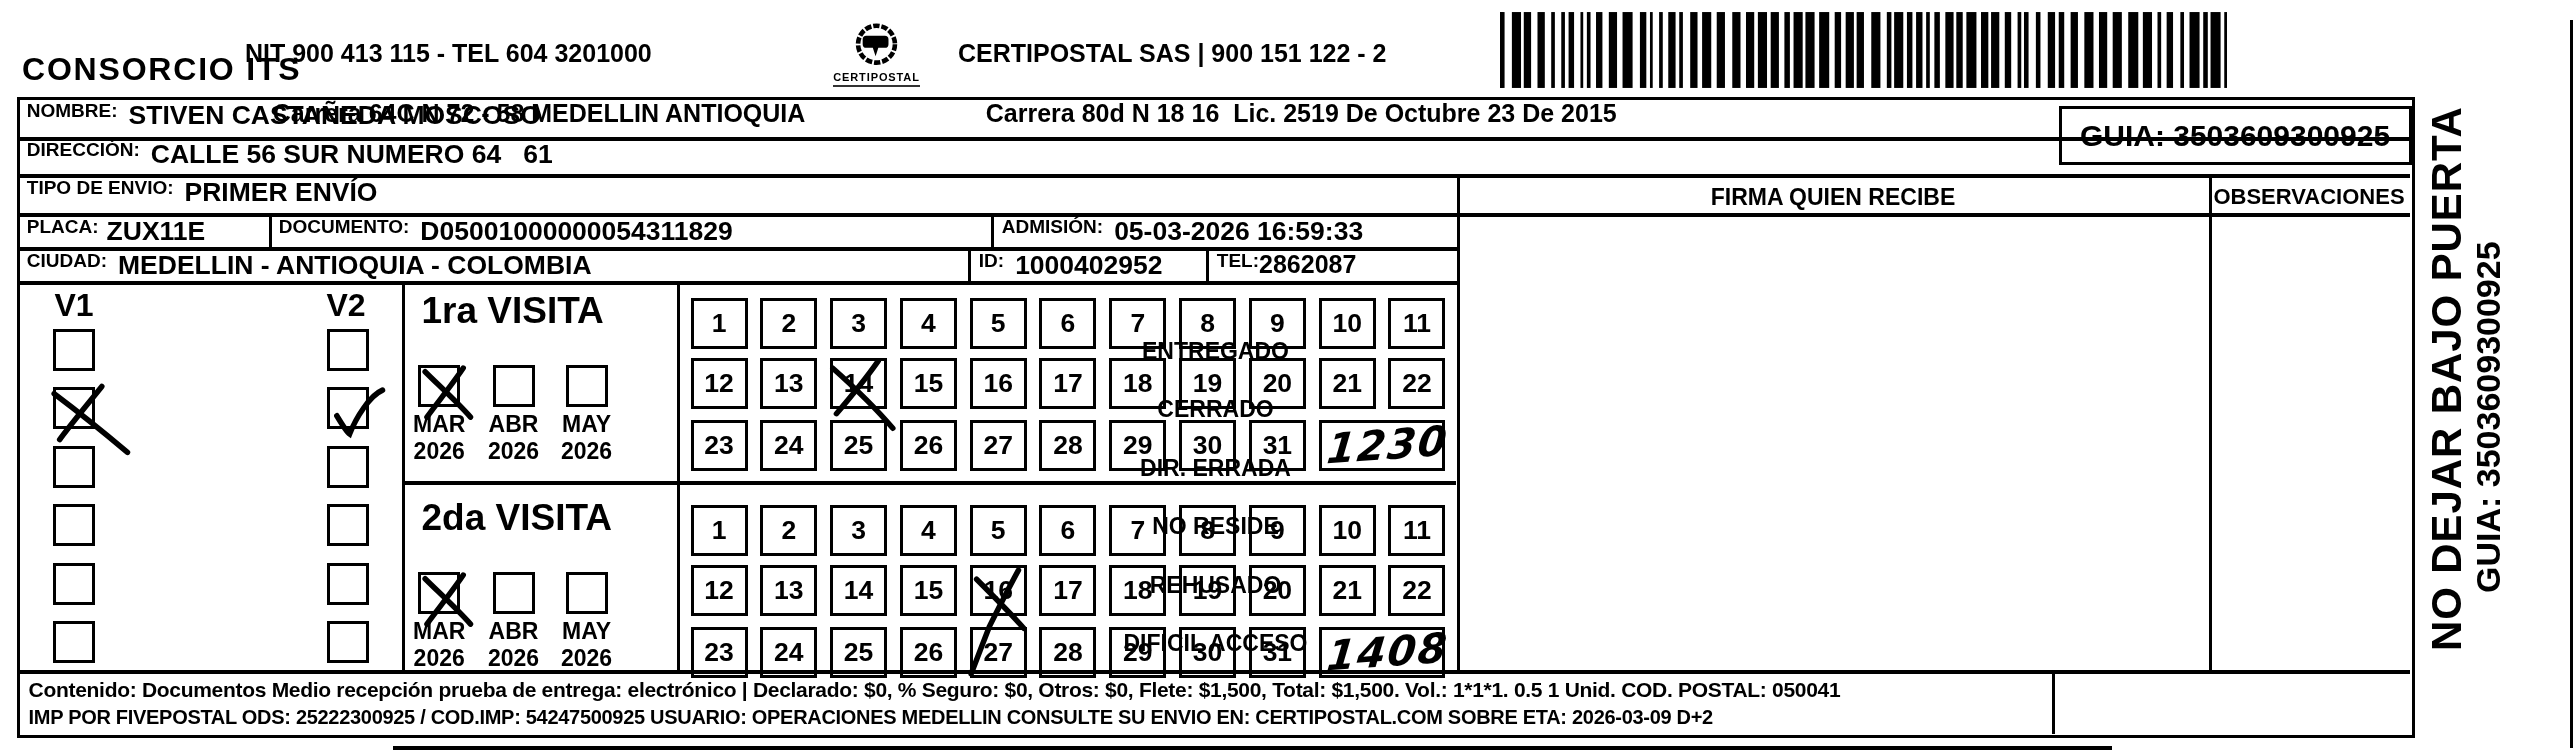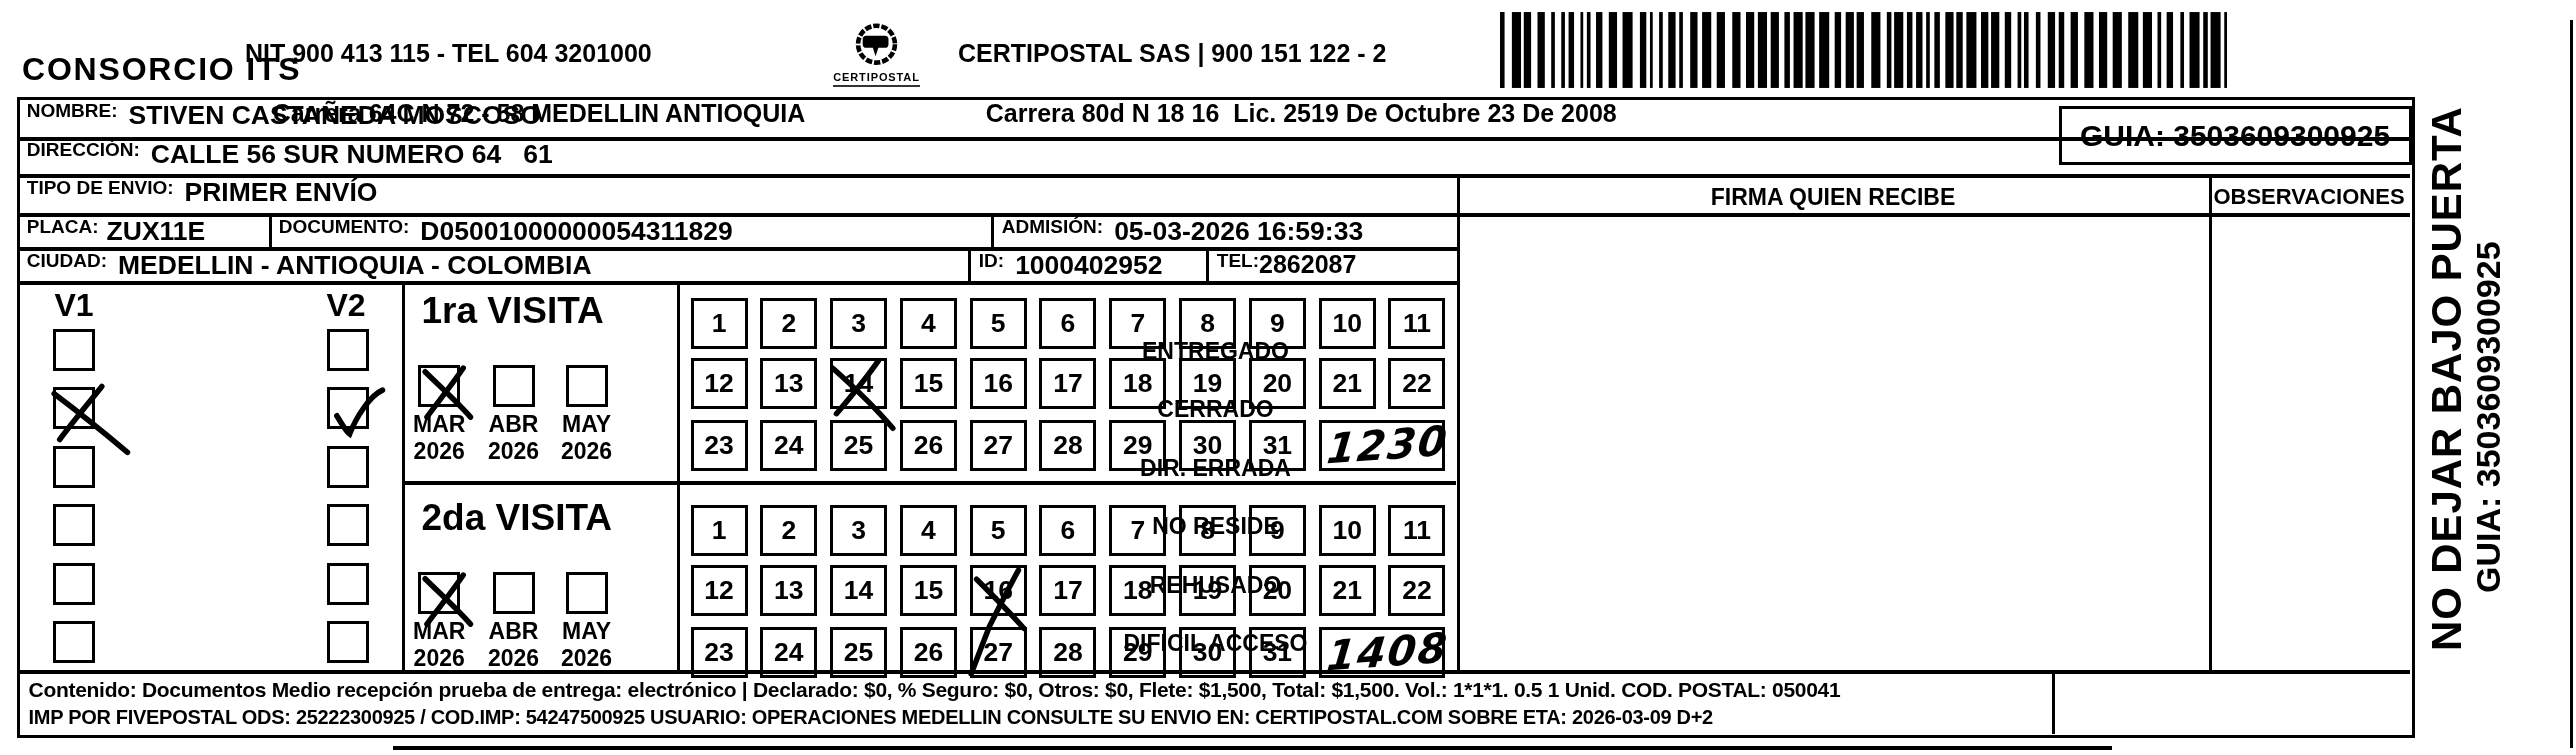--- a/index.html
+++ b/index.html
@@ -56,21 +56,21 @@
   <div class="logo">
     <svg width="59" height="48" viewBox="0 0 64 52" style="display:block;margin:0 auto;">
       <circle cx="32" cy="24" r="20" fill="none" stroke="#000" stroke-width="5" stroke-dasharray="7 2"></circle>
       <path d="M21,15 h20 a4,4 0 0 1 4,4 v5 a4,4 0 0 1 -4,4 h-7 l-3,9 -3,-9 h-7 a4,4 0 0 1 -4,-4 v-5 a4,4 0 0 1 4,-4 z" fill="#000"></path>
     </svg>
     <div class="logo-word">CERTIPOSTAL</div>
     <div class="logo-tag"></div>
   </div>
 
   <div class="infoblock" style="left:958px;"><span>CERTIPOSTAL SAS | 900 151 122 - 2</span><br>
-    <span>Carrera 80d N 18 16  Lic. 2519 De Octubre 23 De 2008</span></div>
+    <span>Carrera 80d N 18 16  Lic. 2519 De Octubre 23 De 2015</span></div>
 
   <svg class="abs" style="left:1500px;top:12px;" width="727" height="76" id="barcode" viewBox="0 0 795 83">
       <rect x="0" y="0" width="3" height="83" fill="#000"></rect>
       <rect x="0" y="0" width="5" height="83" fill="#000"></rect>
       <rect x="13" y="0" width="10" height="83" fill="#000"></rect>
       <rect x="26" y="0" width="8" height="83" fill="#000"></rect>
       <rect x="41" y="0" width="8" height="83" fill="#000"></rect>
       <rect x="56" y="0" width="4" height="83" fill="#000"></rect>
       <rect x="67" y="0" width="4" height="83" fill="#000"></rect>
       <rect x="75" y="0" width="6" height="83" fill="#000"></rect>

